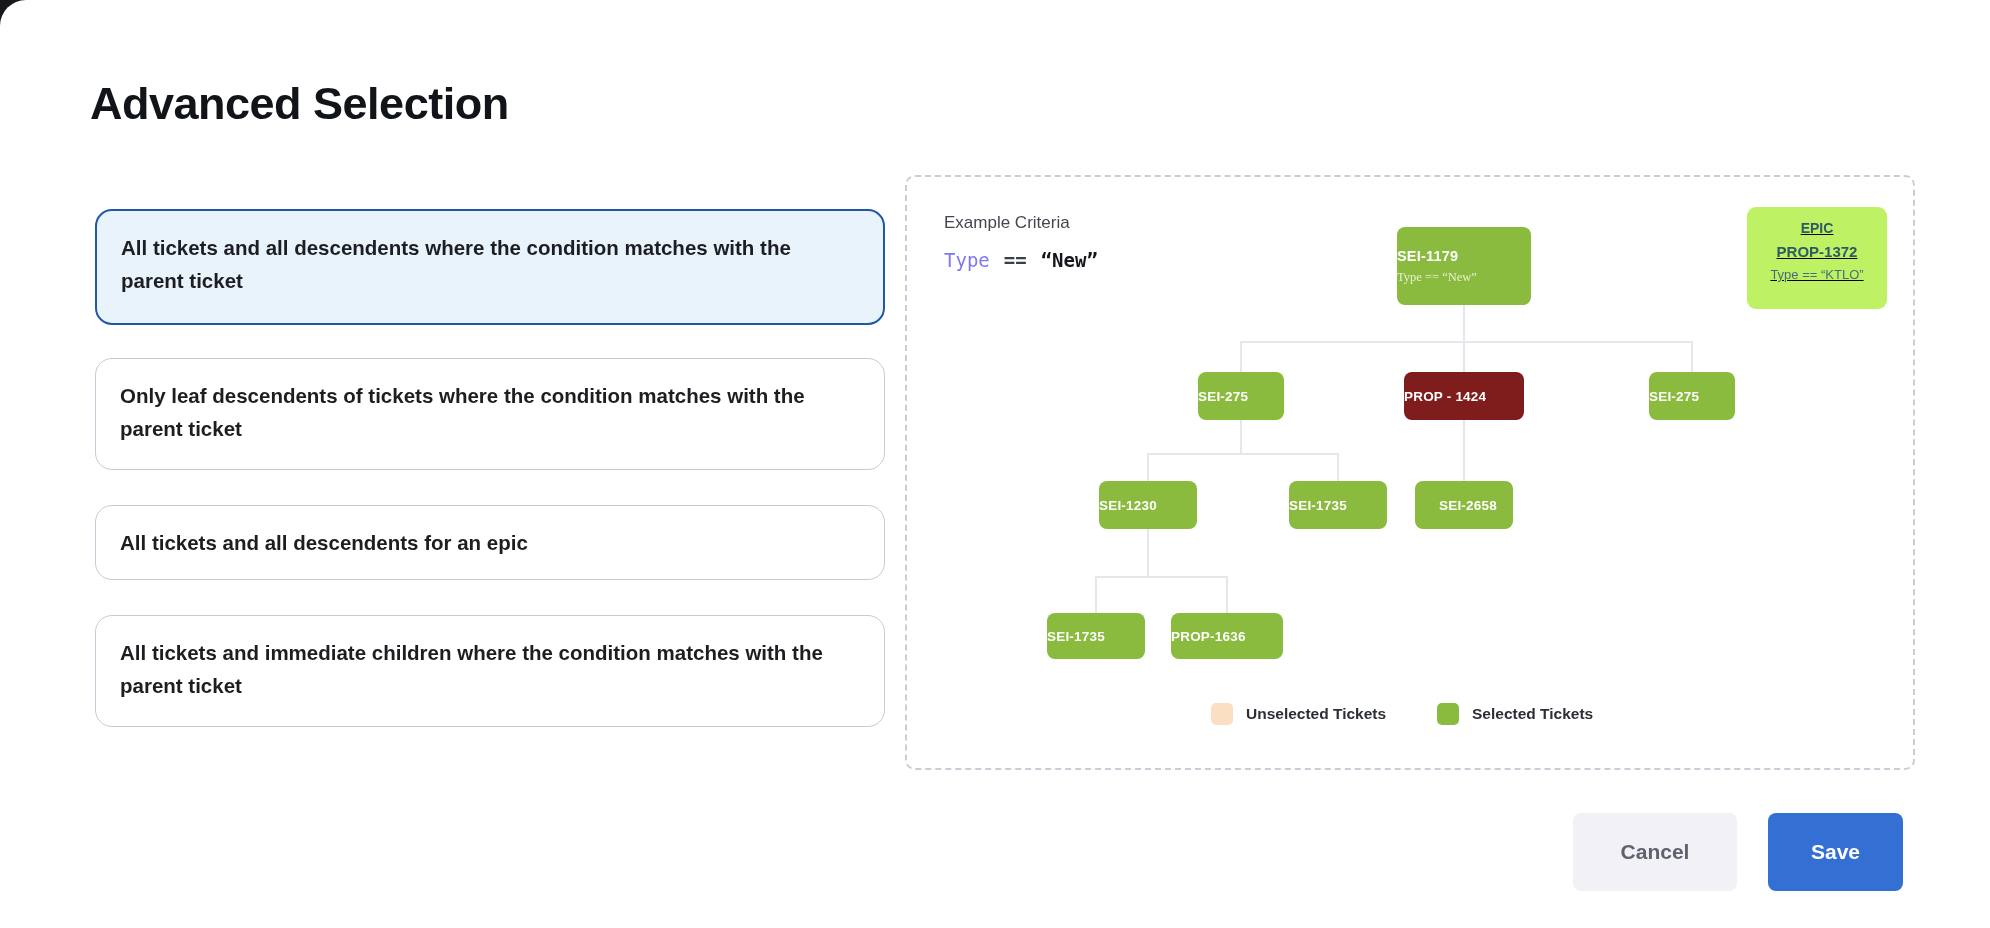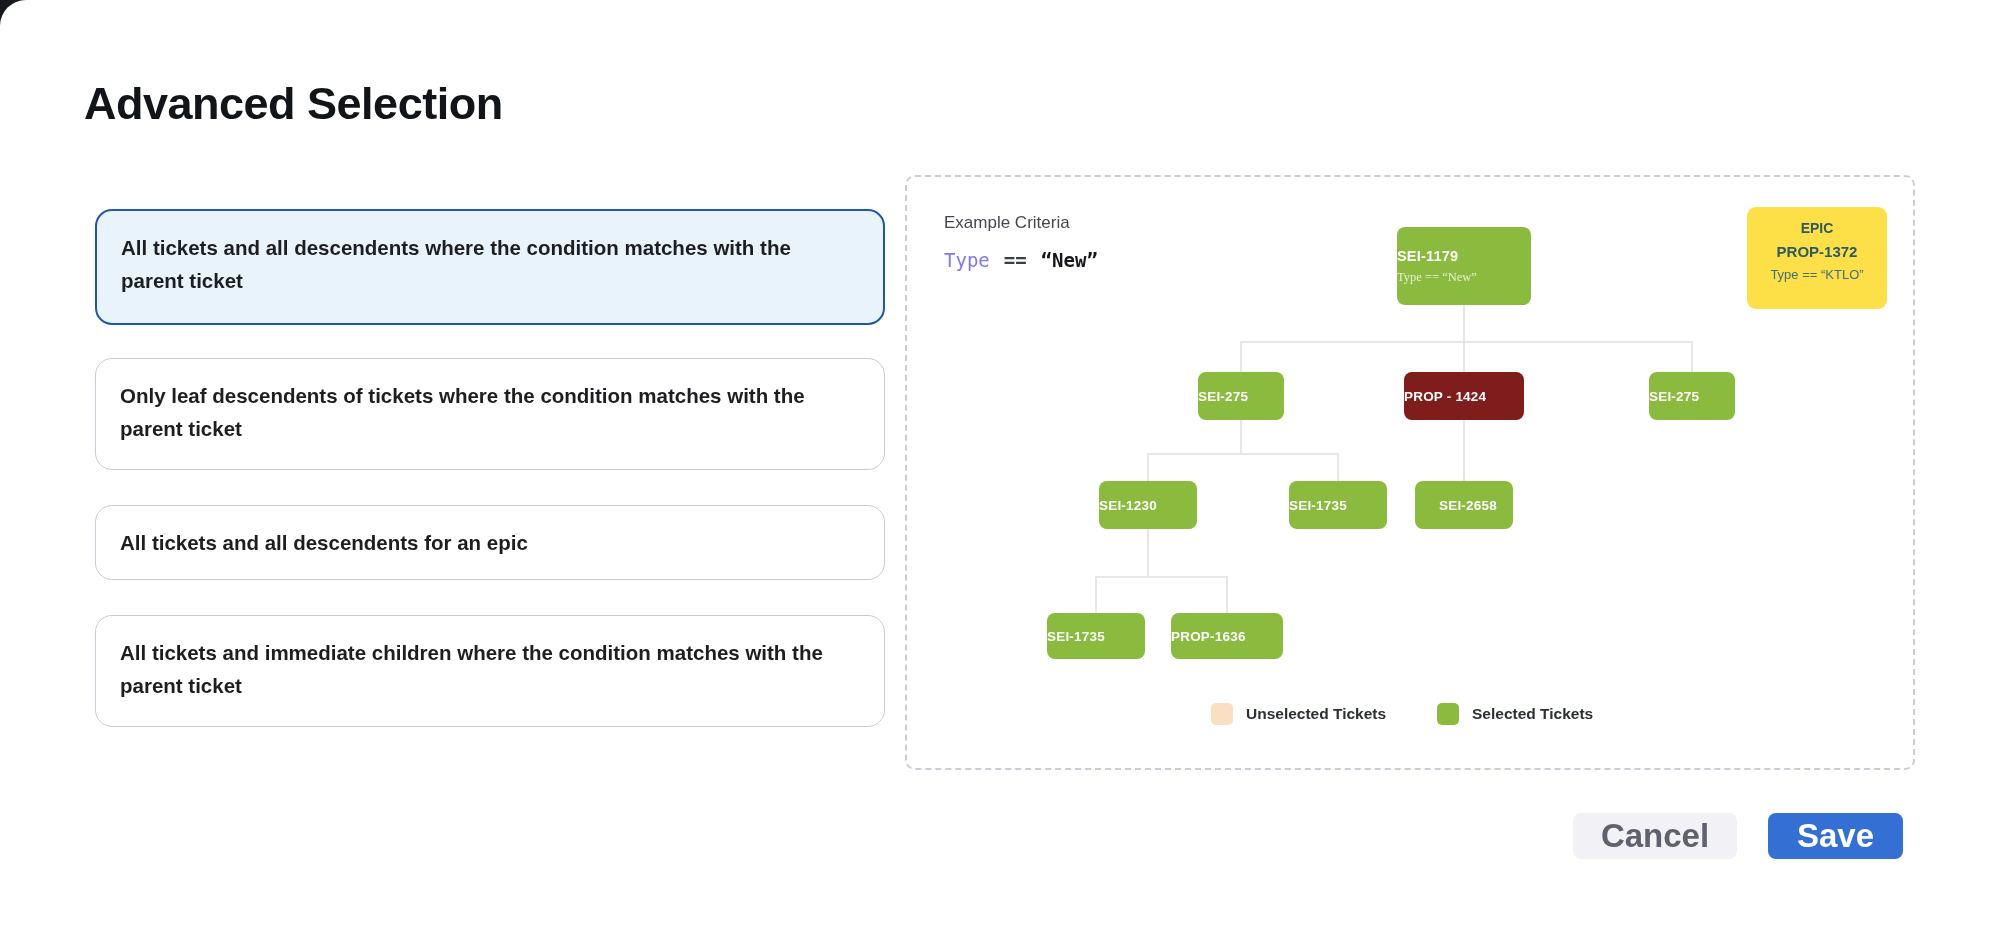--- a/index.html
+++ b/index.html
@@ -1,20 +1,20 @@
 <!DOCTYPE html>
 <html><head>
 <meta charset="utf-8">
 <style>
   html,body{margin:0;padding:0;background:#17181c;}
   body{font-family:"Liberation Sans", sans-serif; -webkit-font-smoothing:antialiased;}
   #stage{position:relative;width:1990px;height:928px;background:#17181c;overflow:hidden;}
   #page{position:absolute;inset:0;background:#ffffff;border-top-left-radius:26px;}
 
-  .page-title{position:absolute;left:84px;top:48px;font-size:45px;font-weight:700;color:#111418;letter-spacing:-0.5px;}
+  .page-title{position:absolute;left:90px;top:48px;font-size:45px;font-weight:700;color:#111418;letter-spacing:-0.5px;}
 
   
   .option-card{position:absolute;left:95px;width:790px;box-sizing:border-box;background:#ffffff;
     border:1.5px solid #c9c9da;border-radius:17px;padding:20px 24px;cursor:pointer;
     font-size:20.5px;line-height:33px;font-weight:600;color:#1c1e21;}
   .option-card.selected{background:#e9f3fb;border:2px solid #2057a7;}
 
   
   .example-panel{position:absolute;left:905px;top:175px;width:1010px;height:595px;box-sizing:border-box;
     border:2px dashed #ccccd8;border-radius:10px;background:#ffffff;}
@@ -39,22 +39,22 @@
   .node-id{font-size:13.5px;font-weight:700;letter-spacing:0.2px;}
   .node.root .node-id{font-size:14.5px;}
   .node-sub{font-size:12.5px;font-weight:500;color:rgba(255,255,255,0.78);margin-top:6px;font-family:Liberation Serif, serif;}
 
   
   .legend-item{position:absolute;display:flex;align-items:center;gap:13px;}
   .legend-swatch{width:22px;height:22px;border-radius:5px;flex:0 0 auto;}
   .legend-label{font-size:15.5px;font-weight:700;color:#2c2f36;}
 
   
-  .btn{position:absolute;top:813px;height:46px;border:none;border-radius:8px;font-family:"Liberation Sans", sans-serif;
-    font-size:33px;font-weight:700;cursor:pointer;}
+  .btn{position:absolute;top:813px;height:78px;border:none;border-radius:8px;font-family:"Liberation Sans", sans-serif;
+    font-size:21px;font-weight:700;cursor:pointer;}
   .btn-cancel{left:1573px;width:164px;background:#f1f1f6;color:#5f626e;}
   .btn-save{left:1768px;width:135px;background:#3470d4;color:#ffffff;}
 </style>
 </head>
 <body>
 
 <div id="stage">
   <div id="page">
 
     <h1 class="page-title">Advanced Selection</h1>
@@ -74,21 +74,21 @@
 
     <div class="example-panel">
       <div class="example-heading">Example Criteria</div>
 
       <div class="criteria-code">
         <span class="criteria-field">Type</span>
         <span class="criteria-op">==</span>
         <span class="criteria-value">“New”</span>
       </div>
 
-      <div class="epic-card" style="background: #fde047;">
+      <div class="epic-card" style="background: #bef264; text-decoration: underline;">
         <div class="epic-type">EPIC</div>
         <div class="epic-id">PROP-1372</div>
         <div class="epic-cond">Type == “KTLO”</div>
       </div>
 
       <div id="tree-layer">
           <div class="connector" style="left: 556px; top: 128px; width: 2px; height: 37px; background: rgb(230, 230, 236);"></div>
           <div class="connector" style="left: 333px; top: 164px; width: 453px; height: 2px; background: rgb(230, 230, 236);"></div>
           <div class="connector" style="left: 333px; top: 164px; width: 2px; height: 31px; background: rgb(230, 230, 236);"></div>
           <div class="connector" style="left: 556px; top: 164px; width: 2px; height: 31px; background: rgb(230, 230, 236);"></div>

